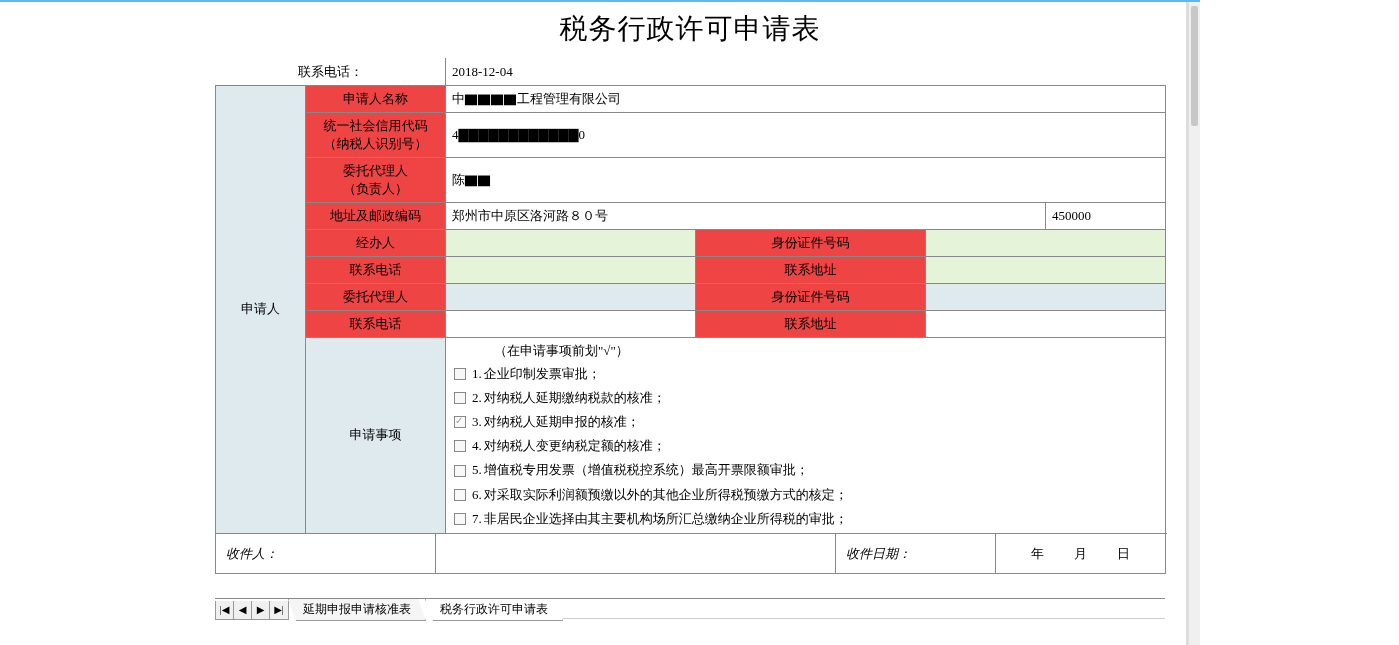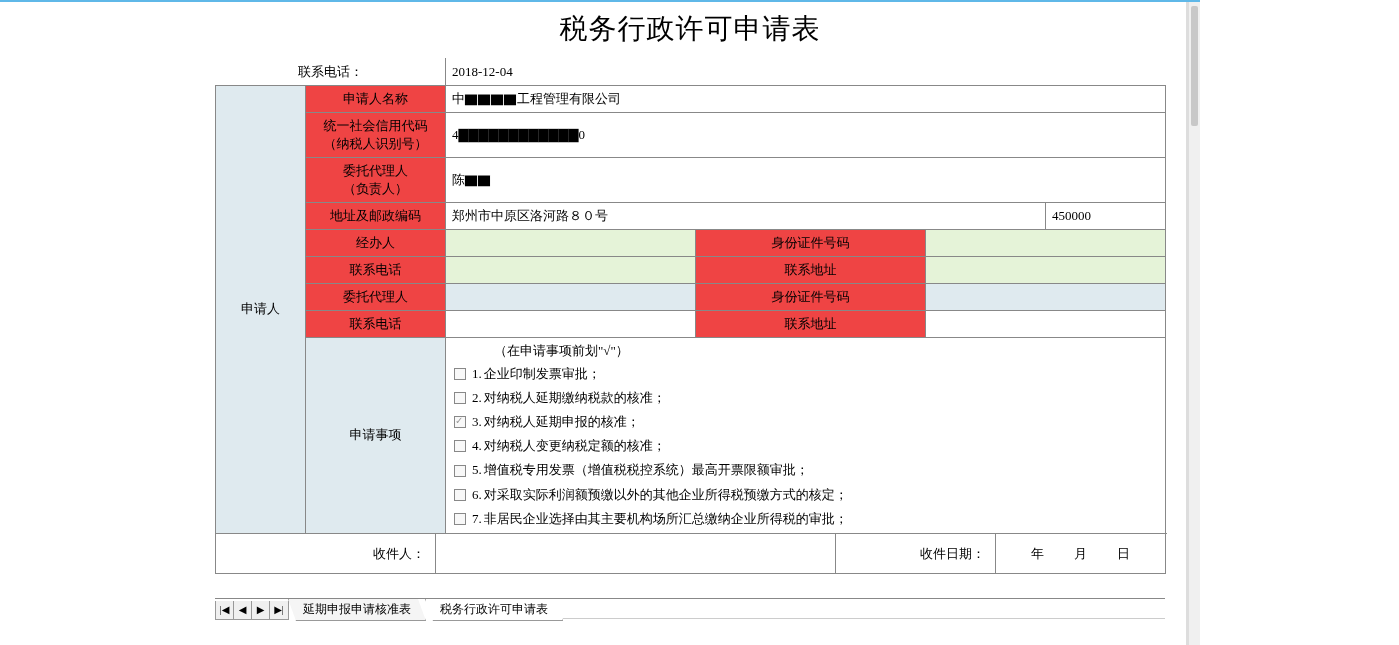--- a/index.html
+++ b/index.html
@@ -120,21 +120,21 @@
       border-collapse: collapse;
       width: 100%;
       table-layout: fixed;
     }
     .footer-table td {
       border: 1px solid #888;
       border-top: none;
       height: 40px;
       padding: 4px 10px;
     }
-    .footer-label { text-align: right; padding-right: 8px; }
+    .footer-label { text-align: left; padding-right: 8px; font-style: italic; }
     .date-part { display: inline-block; min-width: 30px; text-align: center; }
     .nav-footer {
       position: absolute;
       left: 215px;
       top: 598px;
       width: 950px;
       display: flex;
       align-items: center;
       font-size: 12px;
       border-top: 1px solid #888;

